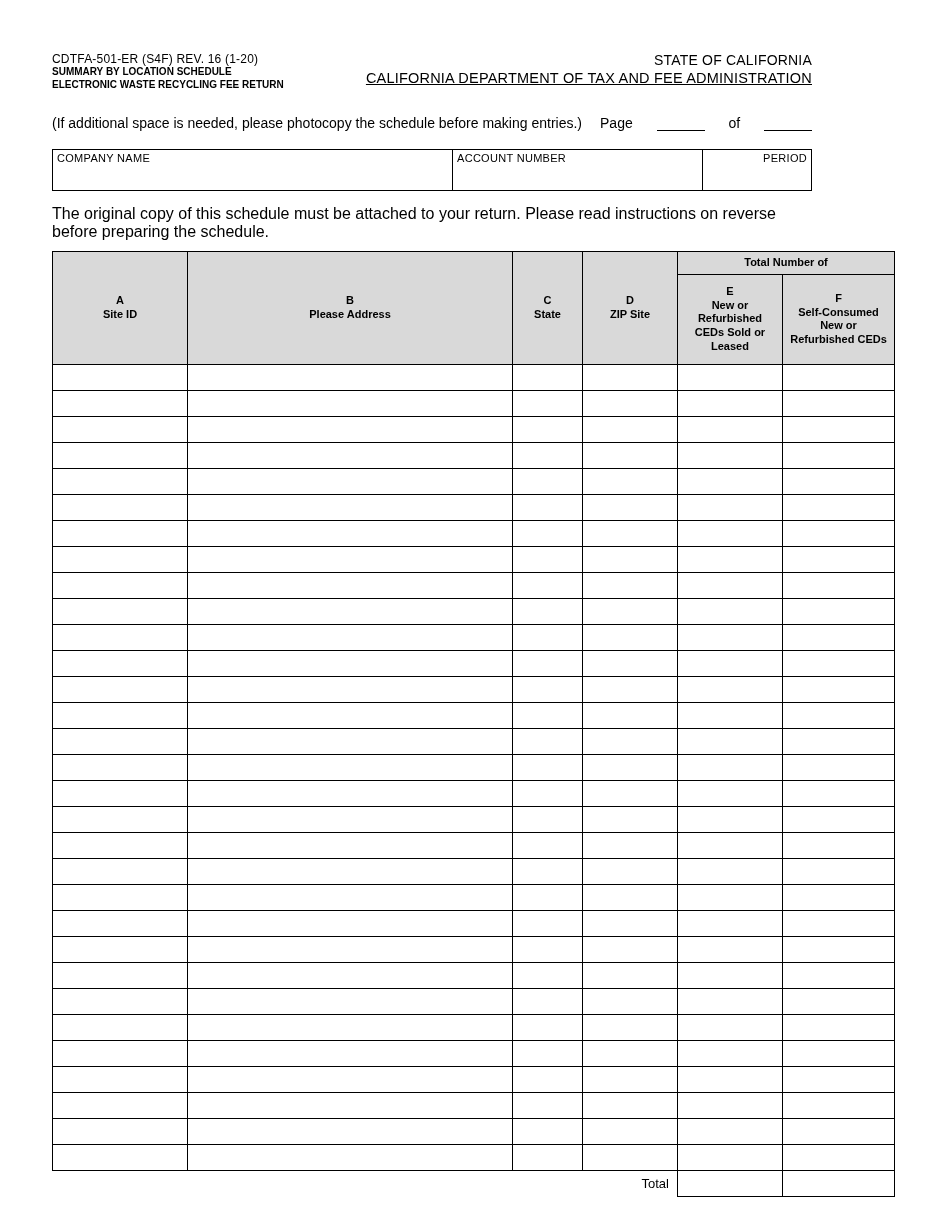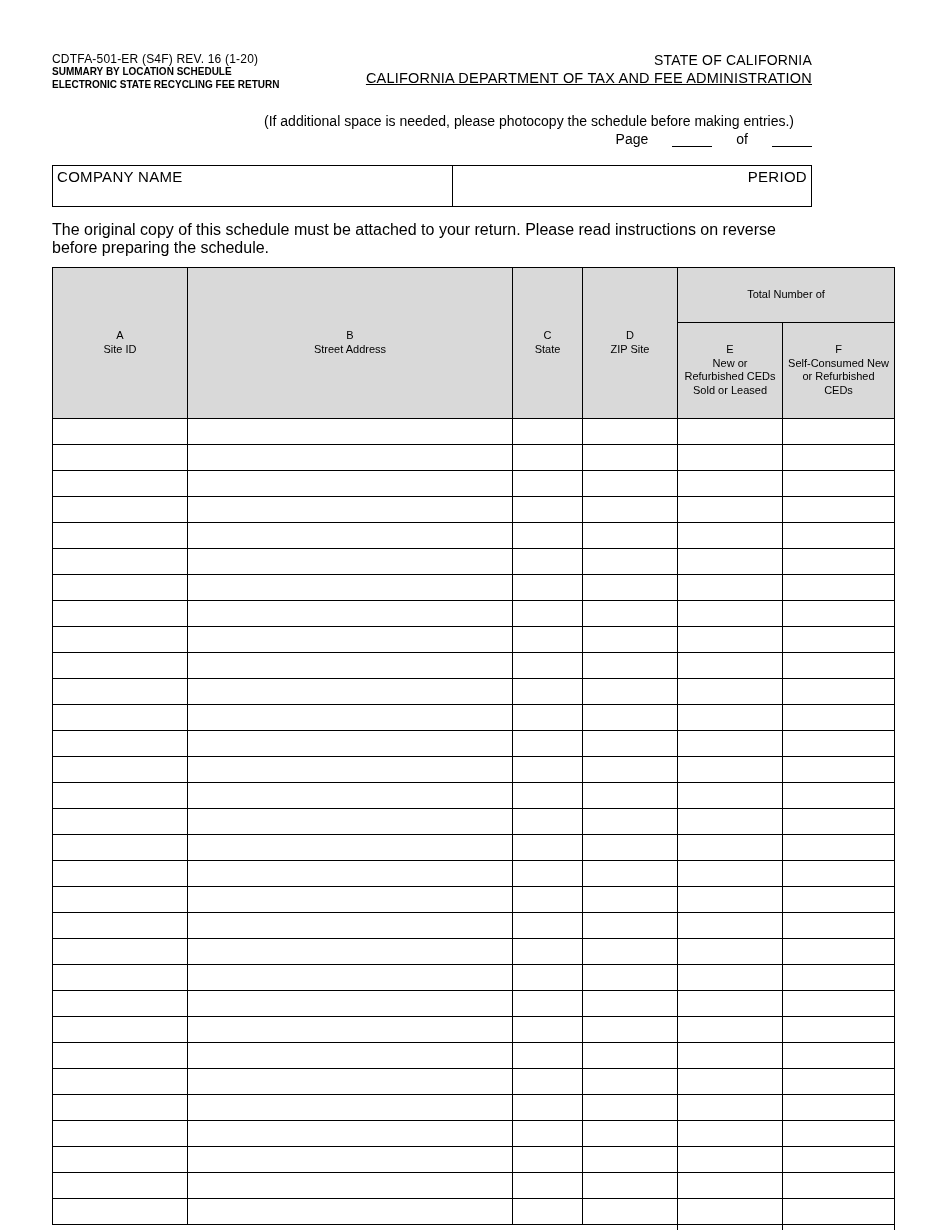--- a/index.html
+++ b/index.html
@@ -28,21 +28,20 @@
   .state { font-size: 14px; letter-spacing: .2px; margin-bottom: 2px; }
   .dept { font-size: 14.5px; letter-spacing: .2px; text-decoration: underline; }
   .title-line { font-weight: bold; font-size: 10px; line-height: 1.25; }
 
   
   .instruct-row {
     display: flex;
     align-items: flex-end;
     margin-top: 22px;
     font-size: 14px;
-    flex-direction: column;
   }
   .instruct-text { flex: 0 0 auto; padding-right: 18px; }
   .page-of {
     flex: 1 1 auto;
     display: flex;
     align-items: flex-end;
     gap: 24px;
   }
   .page-of .lbl { font-size: 14px; }
   .page-of .blank {
@@ -55,21 +54,21 @@
   
   .info-box {
     margin-top: 18px;
     border: 1px solid #000;
     display: flex;
     height: 42px;
   }
   .info-cell {
     border-right: 1px solid #000;
     padding: 2px 4px 0 4px;
-    font-size: 15px;
+    font-size: 11px;
     letter-spacing: .3px;
   }
   .info-cell:last-child { border-right: none; text-align: right; }
   .info-cell.c1 { flex: 0 0 400px; }
   .info-cell.c2 { flex: 0 0 250px; }
   .info-cell.c3 { flex: 1 1 auto; }
 
   .attach-note {
     margin-top: 14px;
     font-size: 16px;
@@ -85,79 +84,82 @@
   table.sched th,
   table.sched td {
     border: 1px solid #000;
     font-size: 11px;
     text-align: center;
     vertical-align: middle;
     padding: 0;
   }
   table.sched th {
     background: #d9d9d9;
-    font-weight: normal;
+    font-weight: bold;
     line-height: 1.25;
-    padding: 20px 4px;
+    padding: 4px 4px;
   }
   th.super { height: 20px; }
   th.colhead { height: 90px; }
   td.datacell { height: 26px; }
 
   
   col.ca { width: 135px; }
   col.cb { width: 325px; }
   col.cc { width: 70px; }
   col.cd { width: 95px; }
   col.ce { width: 105px; }
   col.cf { width: 112px; }
 
   
   tr.totals td.total-label {
     border: none;
     text-align: right;
-    padding-right: 20px;
+    padding-right: 8px;
     font-size: 13px;
     height: 26px;
   }
   tr.totals td.total-cell {
     border: 1px solid #000;
     height: 26px;
   }
 </style>
 </head>
 <body>
 
 <div class="page">
 
   <div class="top-row">
     <div class="top-left">
       <div class="form-id">CDTFA-501-ER (S4F) REV. 16 (1-20)</div>
       <div class="title-line">SUMMARY BY LOCATION SCHEDULE</div>
-      <div class="title-line">ELECTRONIC STATE RECYCLING FEE RETURN</div>
+      <div class="title-line">ELECTRONIC WASTE RECYCLING FEE RETURN</div>
     </div>
     <div class="top-right">
       <div class="state">STATE OF CALIFORNIA</div>
       <div class="dept">CALIFORNIA DEPARTMENT OF TAX AND FEE ADMINISTRATION</div>
     </div>
   </div>
 
   <div class="instruct-row">
     <div class="instruct-text">(If additional space is needed, please photocopy the schedule before making entries.)</div>
     <div class="page-of">
       <span class="lbl">Page</span>
       <span class="blank"></span>
       <span class="lbl">of</span>
       <span class="blank"></span>
     </div>
   </div>
 
   <div class="info-box">
     <div class="info-cell c1">
       <span>COMPANY NAME</span>
+    </div>
+    <div class="info-cell c2">
+      <span>ACCOUNT NUMBER</span>
     </div>
     <div class="info-cell c3">
       <span>PERIOD</span>
     </div>
   </div>
 
   <div class="attach-note">The original copy of this schedule must be attached to your return. Please read instructions on reverse before preparing the schedule.</div>
 
   <table class="sched">
     <colgroup>
@@ -169,21 +171,21 @@
         <col class="cf">
     </colgroup>
     <thead>
       <tr>
         <th class="colhead" rowspan="2">
           <span>A</span><br>
           <span>Site ID</span>
         </th>
         <th class="colhead" rowspan="2">
           <span>B</span><br>
-          <span>Street Address</span>
+          <span>Please Address</span>
         </th>
         <th class="colhead" rowspan="2">
           <span>C</span><br>
           <span>State</span>
         </th>
         <th class="colhead" rowspan="2">
           <span>D</span><br>
           <span>ZIP Site</span>
         </th>
         <th class="super" colspan="2">Total Number of</th>

